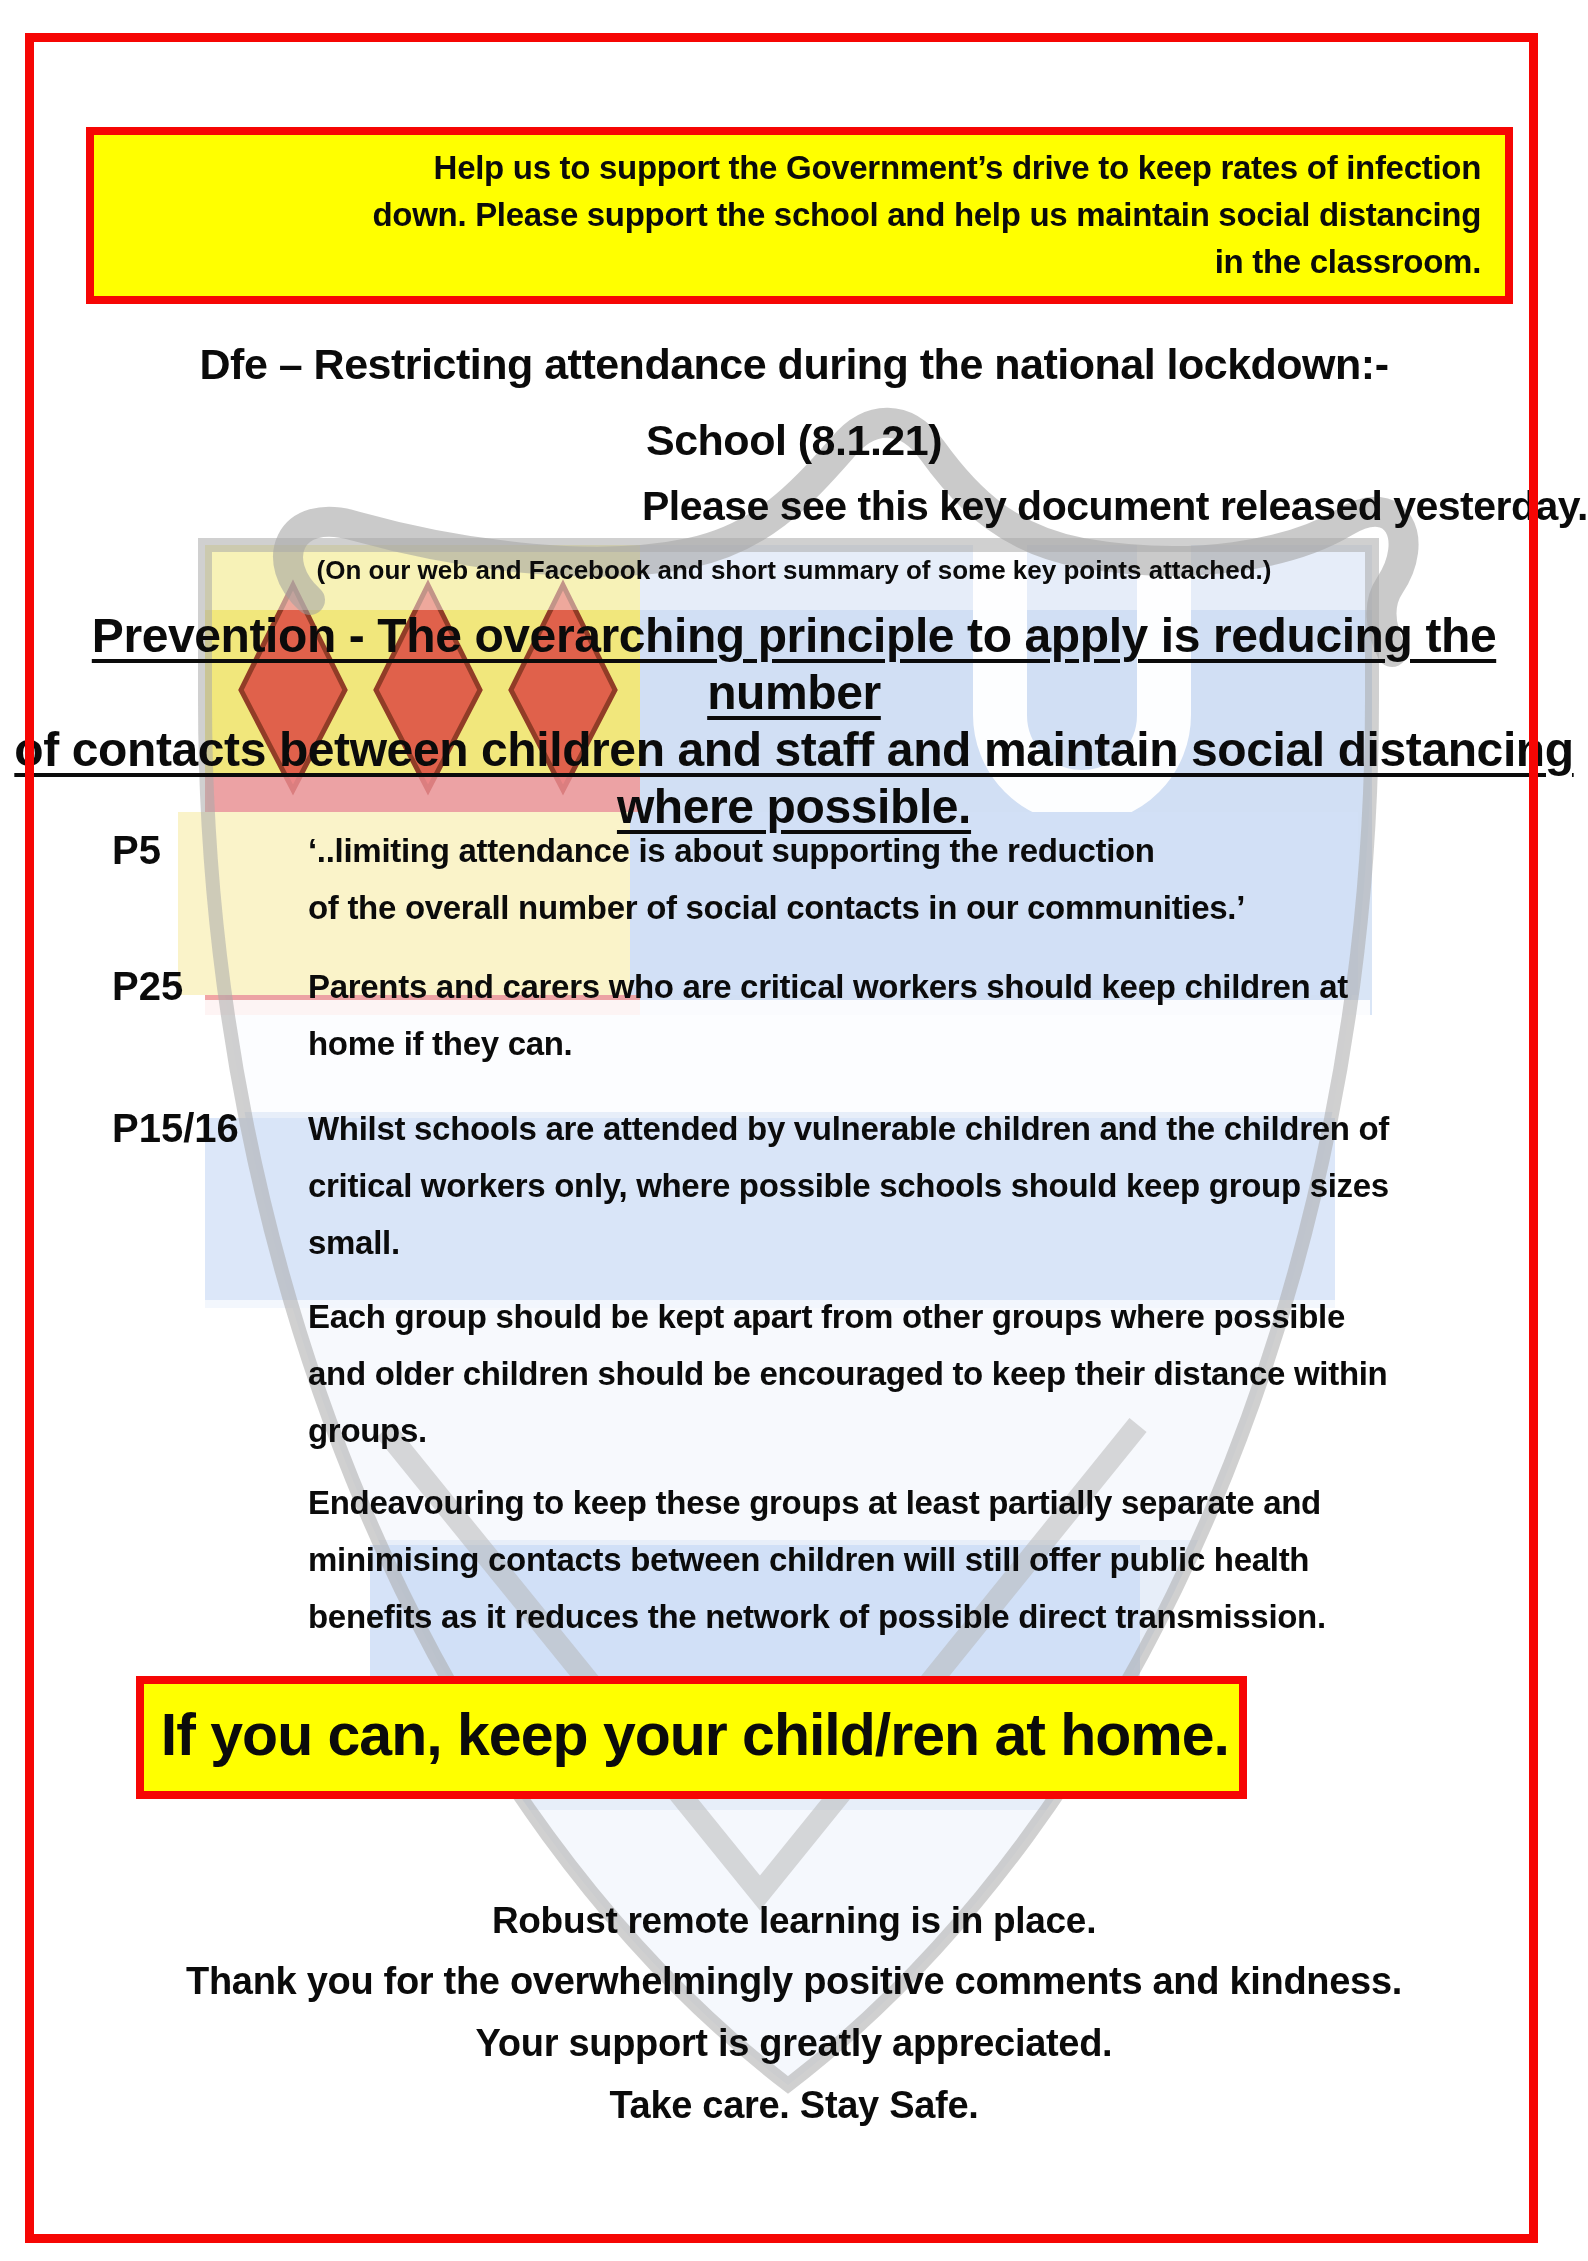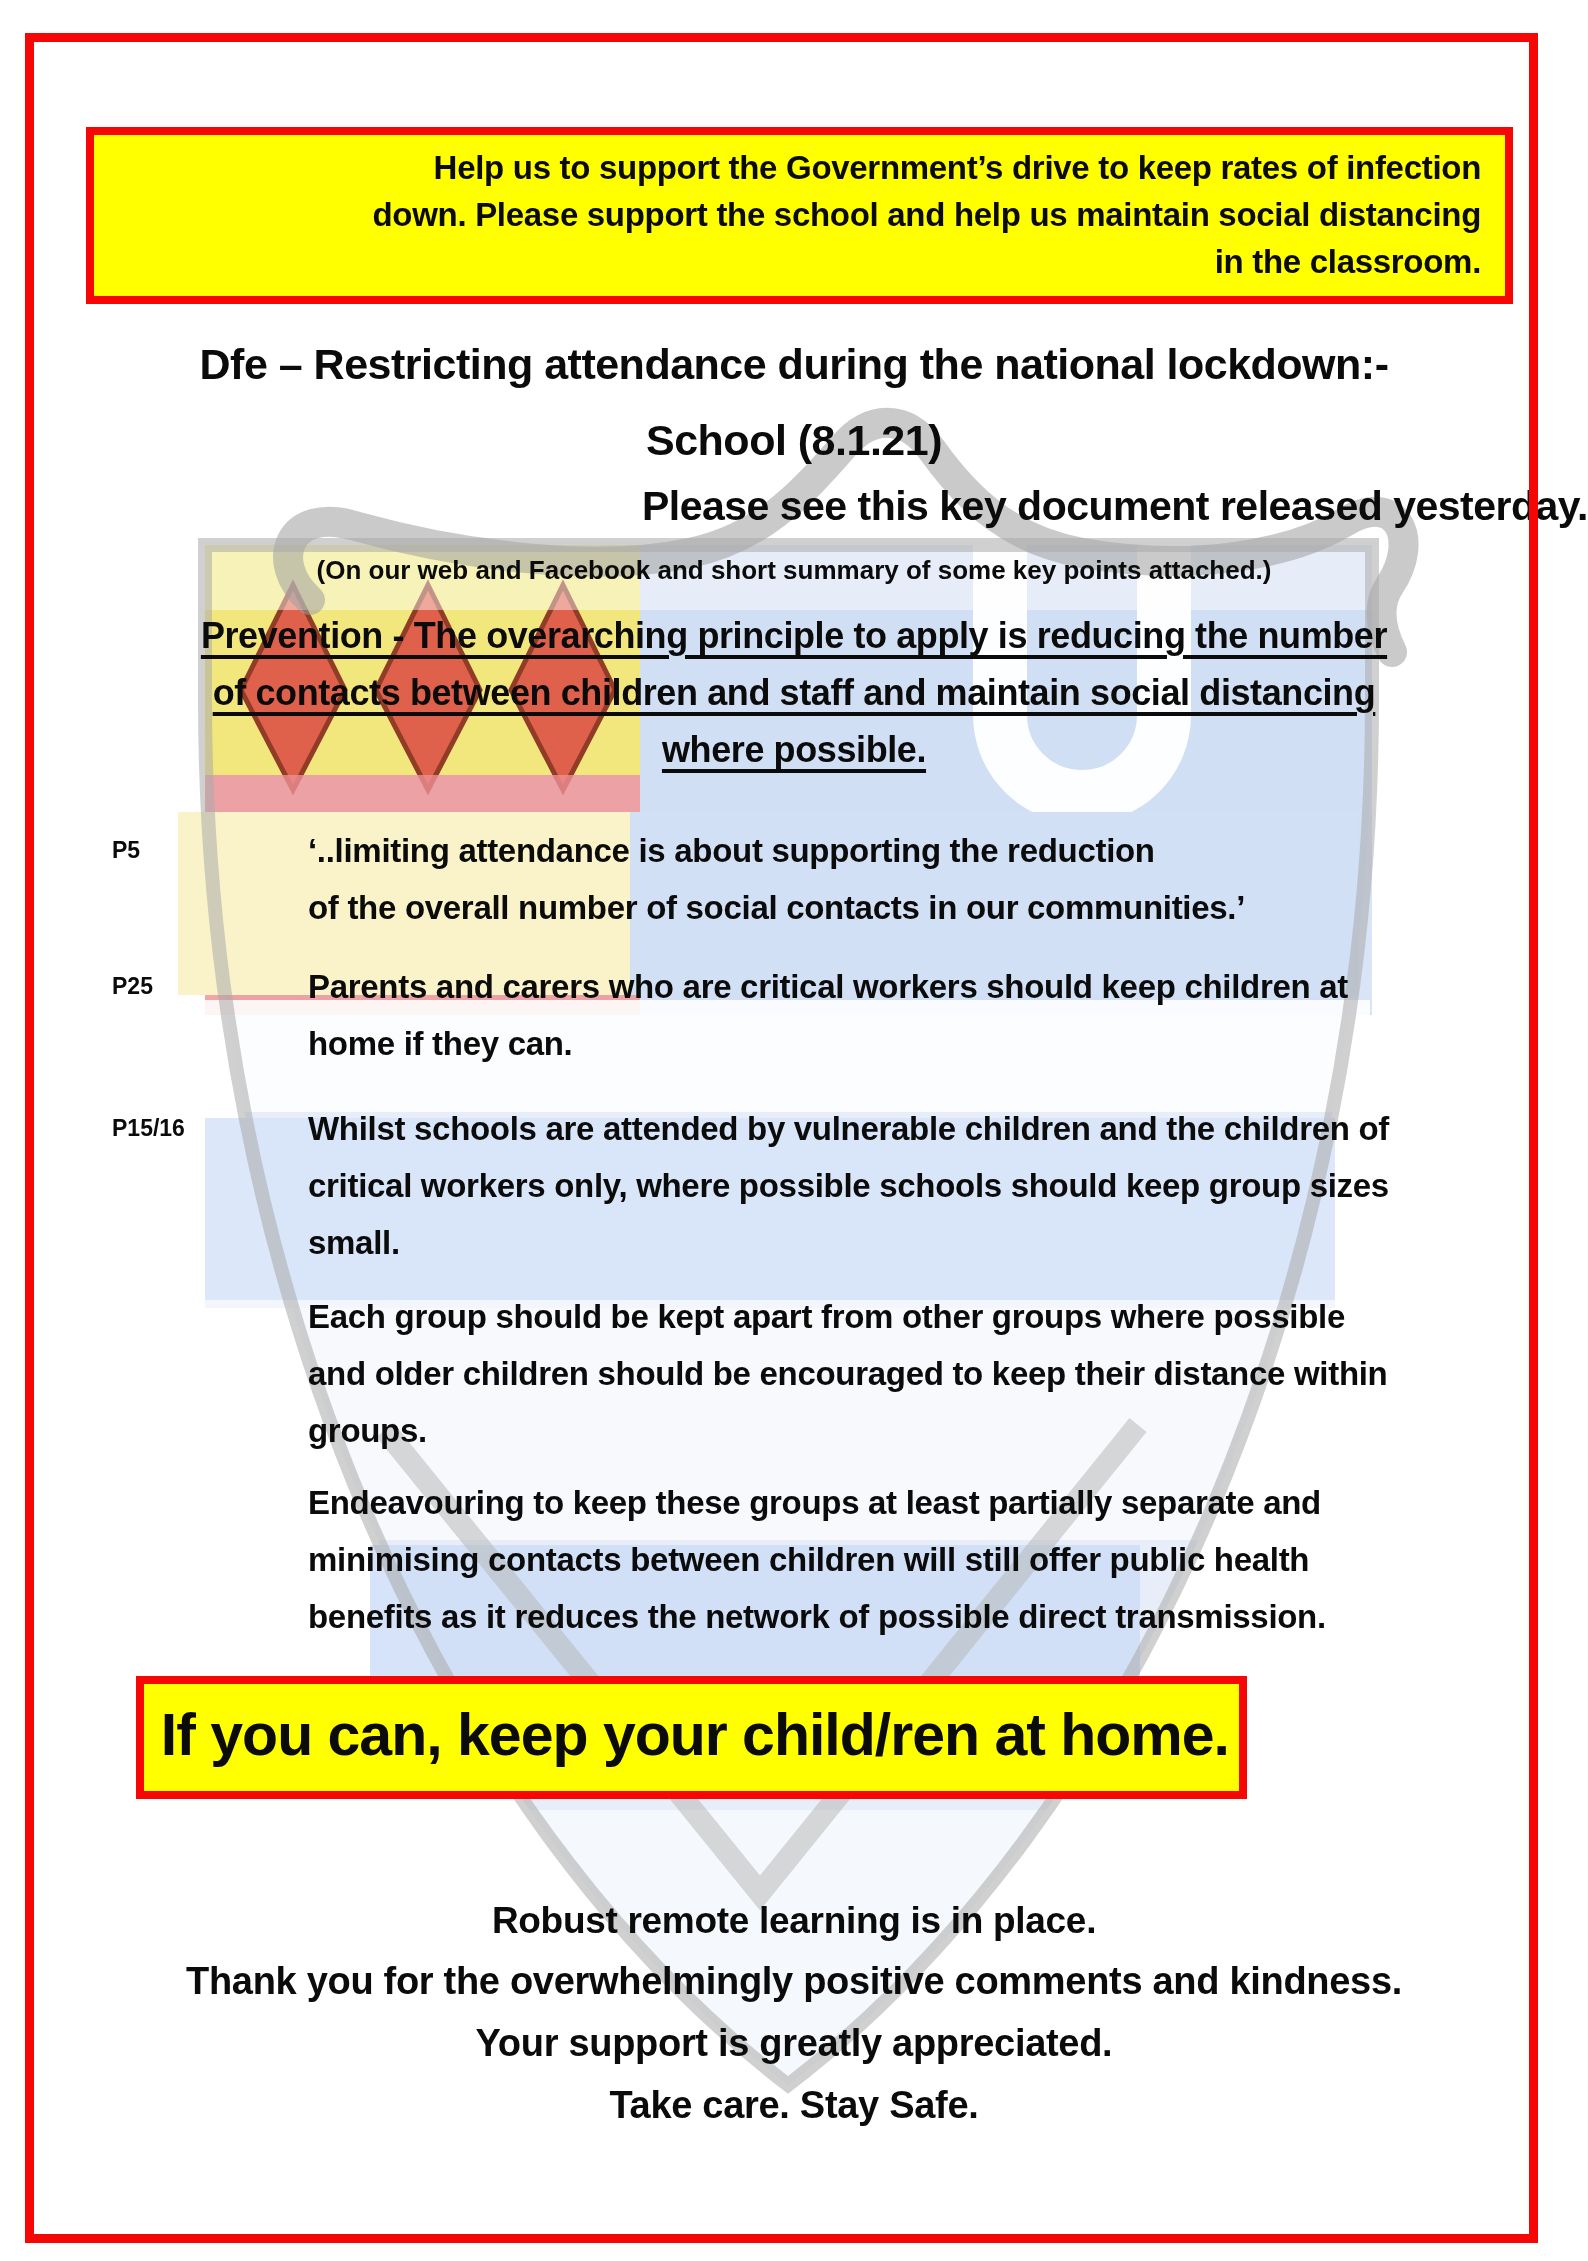--- a/index.html
+++ b/index.html
@@ -26,26 +26,26 @@
     left:86px; top:127px; width:1427px;
     font-size:33px; line-height:1.42; padding:10px 24px;
     letter-spacing:-0.3px;
   }
   .title-1, .title-2 { font-size:43px; letter-spacing:-0.5px; }
   .title-1 { top:340px; }
   .title-2 { top:416px; }
   .subtitle { top:483px; font-size:41px; letter-spacing:-0.5px;text-align:right; }
   .note { top:555px; font-size:26px; }
   .prevention {
-    top:607px; font-size:36px; line-height:57px; letter-spacing:-0.4px;
+    top:607px; font-size:48px; line-height:57px; letter-spacing:-0.4px;
     text-decoration:underline; text-decoration-thickness:4px; text-underline-offset:7px;
   }
   .row { left:0; width:100%; height:0; }
   .row-label {
-    position:absolute; left:112px; top:0; font-size:23px; line-height:57px;
+    position:absolute; left:112px; top:0; font-size:40px; line-height:57px;
   }
   .row-text {
     position:absolute; left:308px; top:0; width:1210px;
     font-size:33px; line-height:57px; letter-spacing:-0.3px; white-space:pre-line;
   }
   .banner-highlight {
     left:136px; top:1676px; width:1111px;
     font-size:59px; line-height:1.2; padding:16px 10px 20px 10px;
     letter-spacing:-1px;
   }

